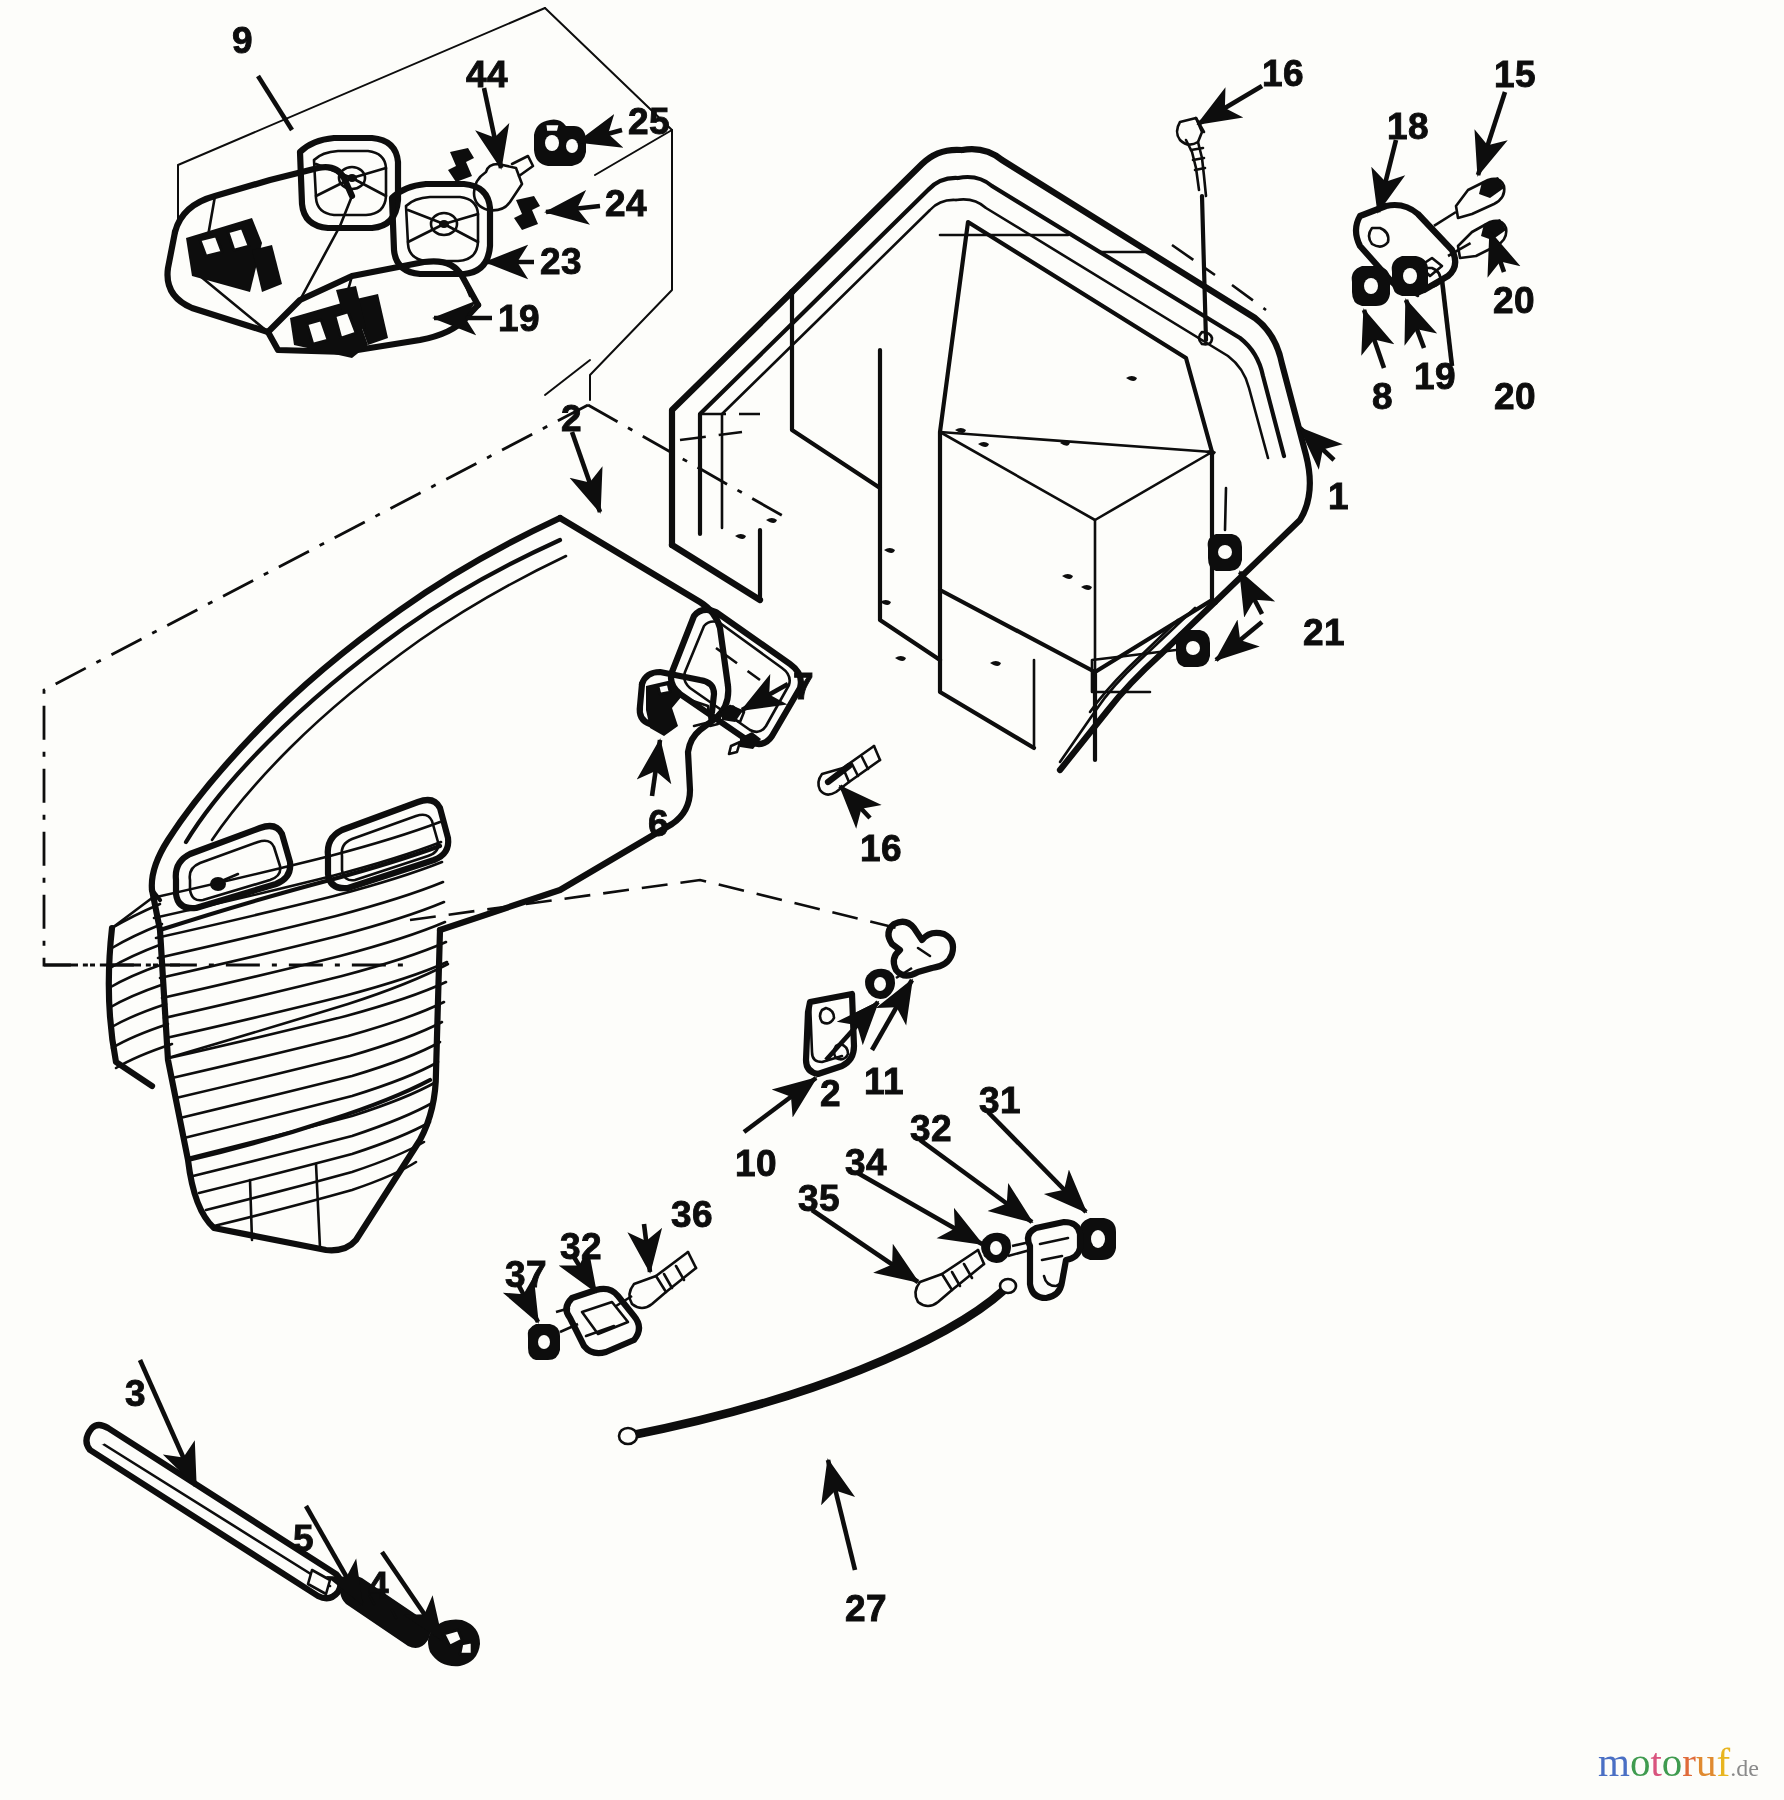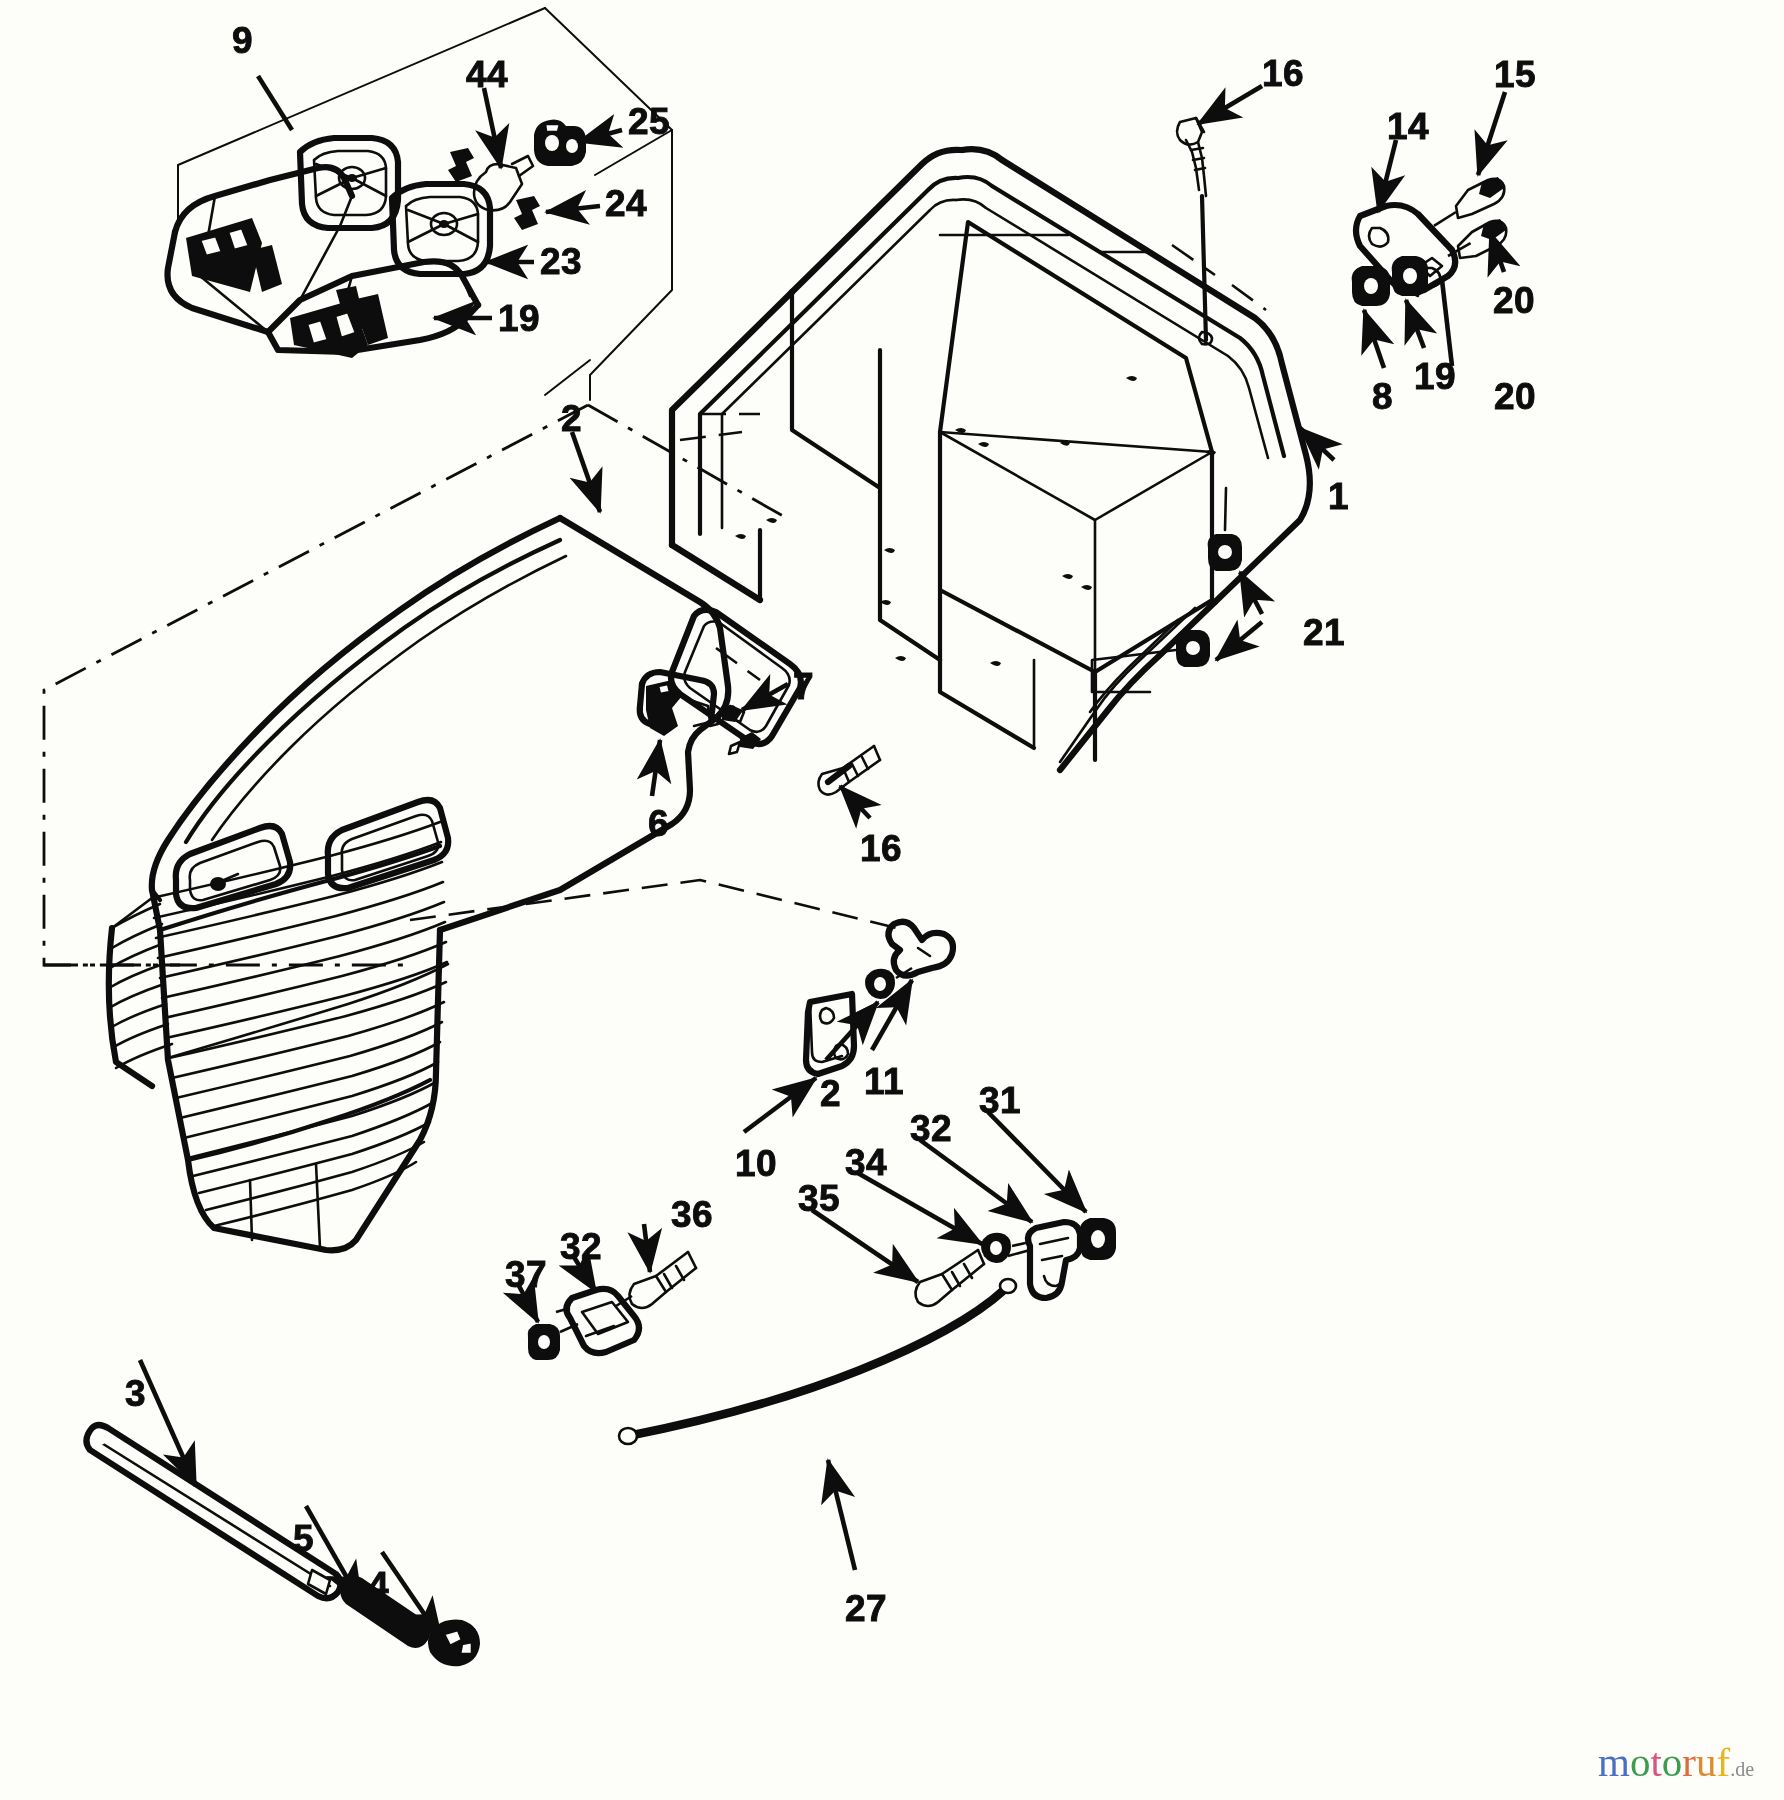--- a/index.html
+++ b/index.html
@@ -40,21 +40,21 @@
     left: 1598px;
     top: 1742px;
     font-family: "Liberation Serif", serif;
     font-size: 41px;
     line-height: 1;
     white-space: nowrap;
     user-select: none;
   }
   #watermark .wm { font-weight: 400; }
   #watermark .wm-tld {
-    font-size: 20px;
+    font-size: 24px;
     color: #8a8a8a;
     vertical-align: baseline;
   }
 </style>
 </head>
 <body>
 
 <div id="sheet">
 
   <div id="artboard">
@@ -603,21 +603,21 @@
   </div>
 
   <div class="callout" style="left:232px;  top:22px;">9</div>
   <div class="callout" style="left:466px;  top:56px;">44</div>
   <div class="callout" style="left:628px;  top:103px;">25</div>
   <div class="callout" style="left:605px;  top:185px;">24</div>
   <div class="callout" style="left:540px;  top:243px;">23</div>
   <div class="callout" style="left:498px;  top:300px;">19</div>
   <div class="callout" style="left:1262px; top:55px;">16</div>
   <div class="callout" style="left:1494px; top:56px;">15</div>
-  <div class="callout" style="left:1387px; top:108px;">14</div>
+  <div class="callout" style="left:1387px; top:108px;">18</div>
   <div class="callout" style="left:1493px; top:282px;">20</div>
   <div class="callout" style="left:1372px; top:378px;">8</div>
   <div class="callout" style="left:1414px; top:358px;">19</div>
   <div class="callout" style="left:1494px; top:378px;">20</div>
   <div class="callout" style="left:1328px; top:478px;">1</div>
   <div class="callout" style="left:1265px; top:614px;margin-left:38px;">21</div>
   <div class="callout" style="left:561px; top:400px;">2</div>
   <div class="callout" style="left:793px;  top:668px;">7</div>
   <div class="callout" style="left:648px;  top:805px;">6</div>
   <div class="callout" style="left:860px; top:830px;">16</div>

